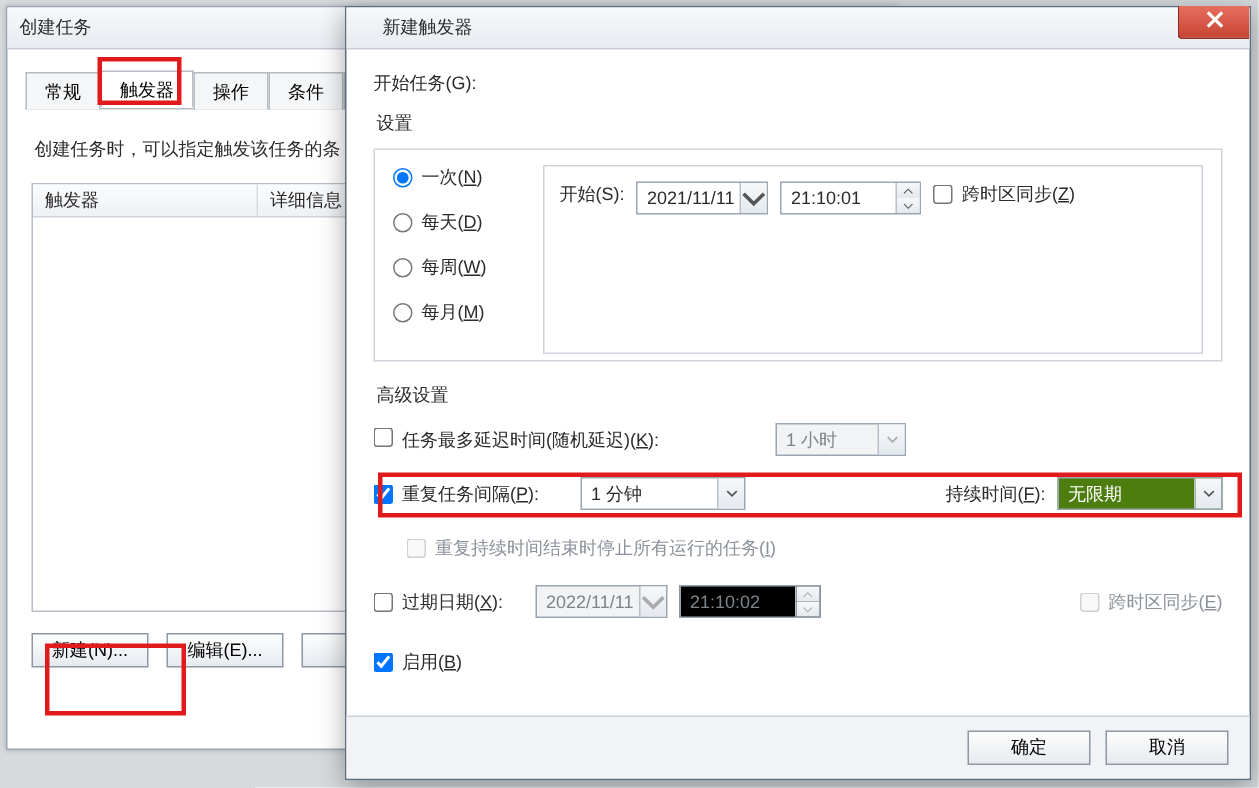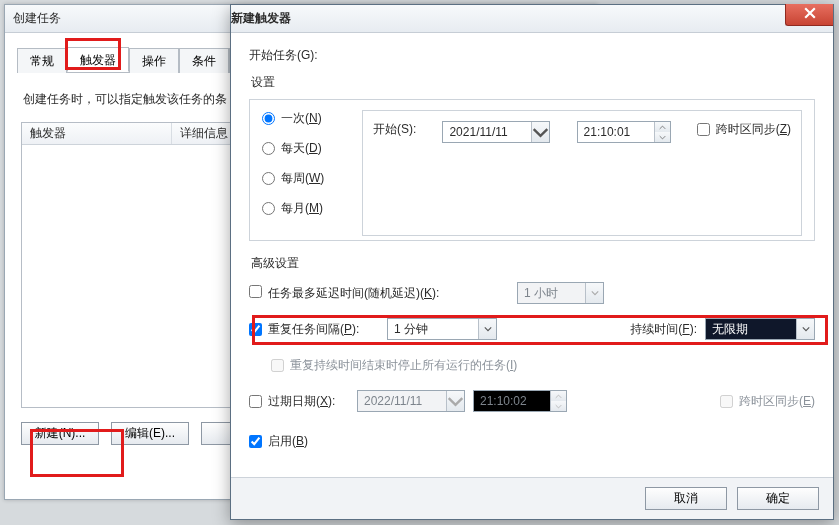--- a/index.html
+++ b/index.html
@@ -51,23 +51,22 @@
 
   
   .win-front {
     position: absolute; left: 230px; top: 4px; width: 604px; height: 516px;
     background: #fff; border: 1px solid #5b6f82;
     box-shadow: 0 4px 16px rgba(0,0,0,.35);
   }
   .front-titlebar {
     height: 28px; background: linear-gradient(#f7f9fb,#e7ecf1);
     border-bottom: 1px solid #c6cdd5;
-    display: flex; align-items: center; padding: 0 0; color: #2b2b2b;
+    display: flex; align-items: center; padding: 0 24px; color: #2b2b2b;
     position: relative;
-    font-weight: bold;
   }
   .closebox {
     position: absolute; right: 0; top: -1px; width: 48px; height: 22px;
     background: linear-gradient(#e76f60,#c84433);
     border: 1px solid #8f2a20; border-top: none; border-right: none;
     border-bottom-left-radius: 3px;
     display: flex; align-items: center; justify-content: center; color: #fff;
   }
   .closebox svg { width: 12px; height: 12px; }
 
@@ -80,33 +79,33 @@
   }
   .combo .arrow {
     position: absolute; right: 0; top: 0; width: 18px; height: 100%;
     border-left: 1px solid #b8c0c9; display: flex; align-items: center; justify-content: center;
     background: linear-gradient(#f6f8fa,#e4e9ee);
   }
   .combo .arrow svg { width: 8px; height: 8px; }
   .combo.sm { flex: none; width: 87px; }
   .combo.md { flex: none; width: 110px; }
   .combo.disabled { background: #f2f3f5; color: #7d848c; }
-  .combo.blue { background: #0f172a; color: #fff; }
+  .combo.blue { background: #4d7c0f; color: #fff; }
 
   .group { border: 1px solid #cdd3da; padding: 10px 12px 4px; margin: 0 0 14px 0; }
   .radios { display: flex; flex-direction: column; gap: 13px; width: 86px; }
   .radio { display: flex; align-items: center; gap: 6px; }
   .radio input { width: 13px; height: 13px; }
   .group-inner { display: flex; gap: 14px; }
   .subgroup {
     flex: 1; border: 1px solid #cdd3da; padding: 10px 10px 92px 10px;
-    display: flex; gap: 8px; align-items: flex-start; flex-wrap: wrap; justify-content: space-between;
+    display: flex; gap: 8px; align-items: flex-start; flex-wrap: wrap;
   }
   .datebox {
-    width: 108px; height: 22px; border: 1px solid #9aa7b3; background: #fff;
+    width: 88px; height: 22px; border: 1px solid #9aa7b3; background: #fff;
     display: flex; align-items: center; padding: 0 6px; position: relative;
   }
   .datebox .arrow { position: absolute; right: 0; top: 0; width: 18px; height: 100%; border-left: 1px solid #b8c0c9; display: flex; align-items: center; justify-content: center; background: linear-gradient(#f6f8fa,#e4e9ee);}
   .spin {
     width: 94px; height: 22px; border: 1px solid #9aa7b3; background: #fff;
     display: flex; align-items: center; padding: 0 6px; position: relative;
   }
   .spinbtns { position: absolute; right: 0; top: 0; width: 16px; height: 100%; display: flex; flex-direction: column; }
   .spinbtns div { flex:1; border-left:1px solid #b8c0c9; background: linear-gradient(#f6f8fa,#e4e9ee); display:flex; align-items:center; justify-content:center;}
   .spinbtns svg { width:7px; height:5px; }
@@ -332,18 +331,18 @@
         <label class="chk">
           <input type="checkbox" checked="" style="">
           <span><span>启用(</span><span class="u">B</span><span>)</span></span>
         </label>
       </div>
 
     </div>
   </div>
 
   <div class="footer">
+    <button class="btn" style="min-width:82px">确定</button>
     <button class="btn" style="min-width:82px">取消</button>
-    <button class="btn" style="min-width:82px">确定</button>
   </div>
 </div>
 
 <div class="hl-row"></div>
 
 </body></html>

